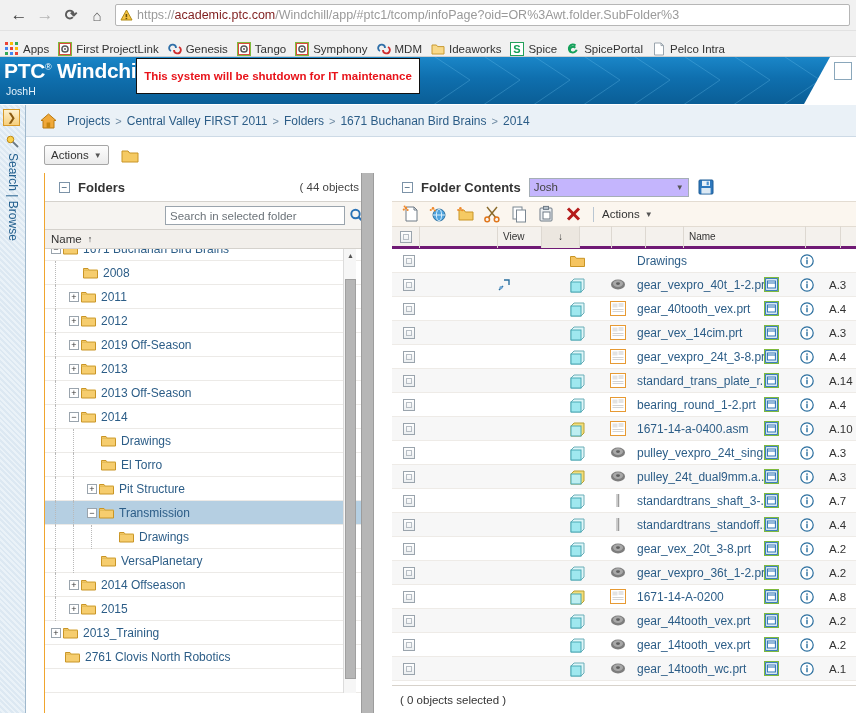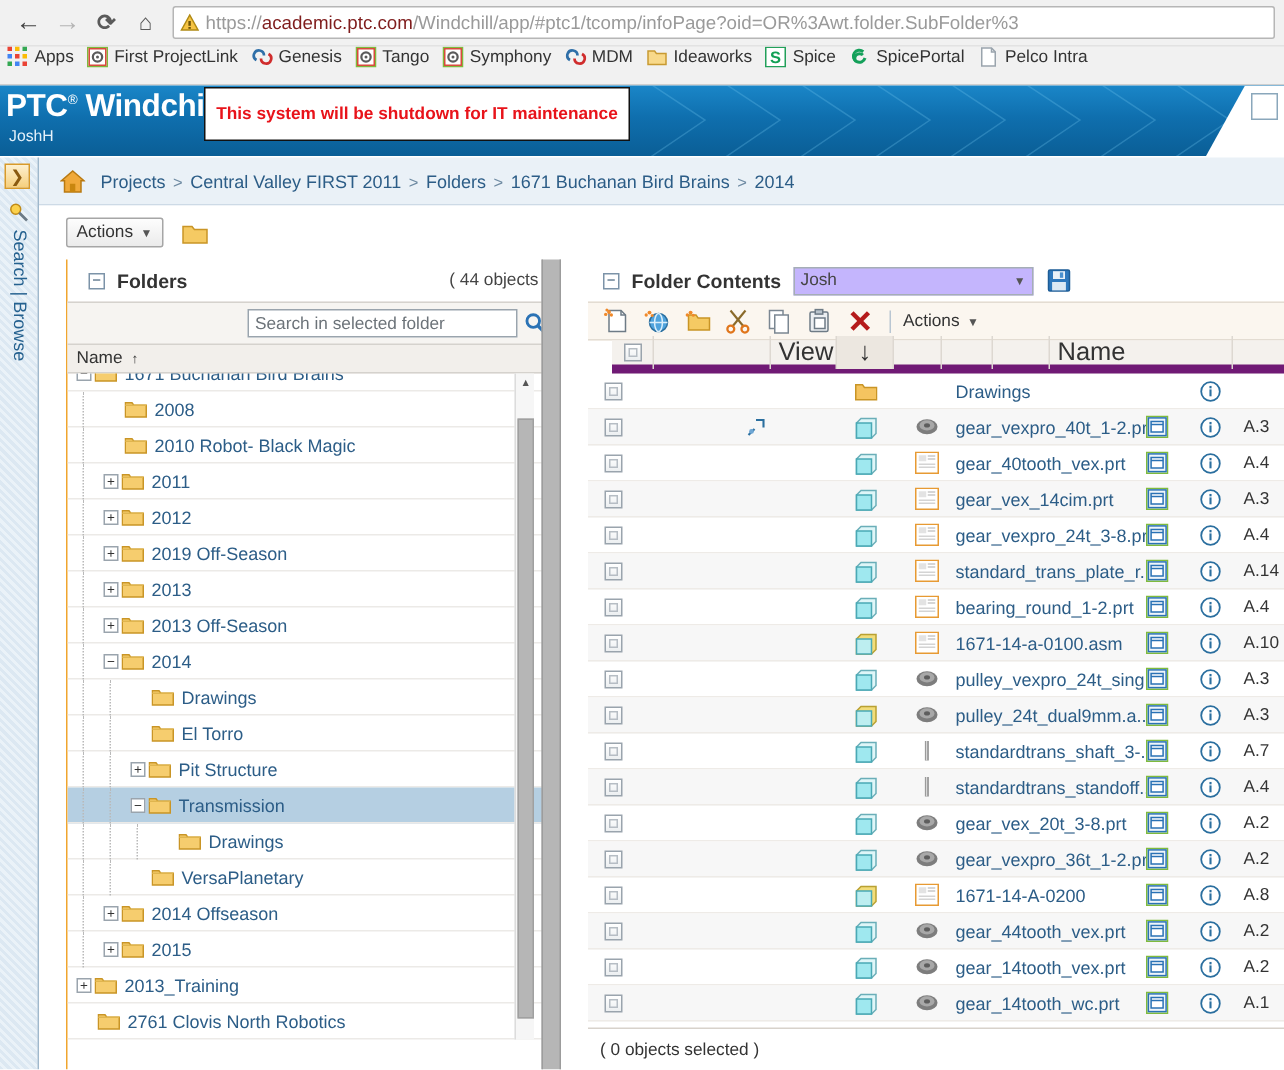--- a/index.html
+++ b/index.html
@@ -20,21 +20,21 @@
   .nav-btn.back { color: #444; }
   .nav-btn.fwd { color: #b5b5b5; }
   .omnibox {
     flex: 1; height: 22px; background: #fff; border: 1px solid #b6b6b6; border-radius: 2px;
     display: flex; align-items: center; padding: 0 4px; margin-left: 5px; overflow: hidden;
   }
   .lock-ico { width: 13px; height: 13px; margin-right: 4px; flex: 0 0 auto; position: relative; }
   .omnibox-text { font-size: 12.5px; color: #9a9a9a; white-space: nowrap; }
   .omnibox-text b { color: #7f1d1d; font-weight: normal; }
 
-  .bookmarks-row { height: 26px; display: flex; align-items: flex-start; padding: 0 5px; background: #f1f1f1;
+  .bookmarks-row { height: 26px; display: flex; align-items: flex-end; padding: 0 5px; background: #f1f1f1;
                    border-top: 1px solid #e2e2e2; overflow: hidden; }
   .bm { display: flex; align-items: center; margin-right: 9px; white-space: nowrap; flex: 0 0 auto; }
   .bm-label { font-size: 11.5px; color: #333; margin-left: 4px; }
   .bm-ico { width: 14px; height: 14px; flex: 0 0 auto; position: relative; }
 
   .apps-grid { width: 13px; height: 13px; display: grid; grid-template-columns: repeat(3,3px);
                grid-template-rows: repeat(3,3px); gap: 2px; }
   .apps-grid i { background: #4285f4; display: block; }
   .apps-grid i:nth-child(1){background:#ea4335} .apps-grid i:nth-child(2){background:#fbbc05}
   .apps-grid i:nth-child(3){background:#34a853} .apps-grid i:nth-child(4){background:#4285f4}
@@ -161,22 +161,22 @@
   }
   .filter-select .fs-caret { position: absolute; right: 4px; font-size: 8px; color: #555; }
   .save-ico { width: 16px; height: 16px; margin-left: 9px; position: relative; }
 
   .ctoolbar { height: 26px; background: #fbf6ef; border-top: 1px solid #e3dcd2;
               border-bottom: 1px solid #e3dcd2; display: flex; align-items: center; padding-left: 10px; }
   .tb-ico { width: 19px; height: 18px; margin-right: 8px; position: relative; }
   .tb-div { width: 1px; height: 15px; background: #b9c6d2; margin: 0 8px 0 2px; }
   .tb-actions { font-size: 11.5px; color: #333; display: flex; align-items: center; }
 
-  .grid-head { height: 22px; background: #f4f1ed; border-bottom: 6px solid #701a75; display: flex;
-               align-items: center; font-size: 17px; color: #333; margin-left: 16px; }
+  .grid-head { height: 22px; background: #f4f1ed; border-bottom: 3px solid #701a75; display: flex;
+               align-items: center; font-size: 10px; color: #333; }
   .gh { height: 22px; border-right: 1px solid #ddd8d1; display: flex; align-items: center;
         padding-left: 5px; flex: 0 0 auto; }
 
   .grid-body { position: absolute; left: 0; right: 0; top: 76px; bottom: 28px; overflow: hidden; }
   .grow { height: 24px; display: flex; align-items: center; border-bottom: 1px solid #eeebe7;
           position: relative; }
   .grow:nth-child(even) { background: #f7f7f7; }
   .cb {
     width: 12px; height: 12px; border: 1px solid #9aa4ad;
     background: linear-gradient(180deg,#fff,#eceff1); position: absolute; left: 11px;
@@ -436,32 +436,20 @@
               <svg width="15" height="12" viewBox="0 0 15 12">
                 <path d="M0.5 1.5 L5 1.5 L6.2 3.2 L14.5 3.2 L14.5 11 L0.5 11 Z" fill="#f6cd6e" stroke="#c99526"></path>
                 <path d="M0.5 3.2 L14.5 3.2" stroke="#e0b54e"></path>
               </svg>
             </span>
             <span>2008</span>
           </div>
           <div class="tree-row">
             <span class="guide" style="left:10px"></span>
             <span style="width:24px;flex:0 0 auto"></span>
-            <span class="expspace"></span>
-            <span class="tree-fold">
-              <svg width="15" height="12" viewBox="0 0 15 12">
-                <path d="M0.5 1.5 L5 1.5 L6.2 3.2 L14.5 3.2 L14.5 11 L0.5 11 Z" fill="#f6cd6e" stroke="#c99526"></path>
-                <path d="M0.5 3.2 L14.5 3.2" stroke="#e0b54e"></path>
-              </svg>
-            </span>
-            <span>2010 Robot- Black Magic</span>
-          </div>
-          <div class="tree-row">
-            <span class="guide" style="left:10px"></span>
-            <span style="width:24px;flex:0 0 auto"></span>
             <span class="exp">+</span>
             <span class="tree-fold">
               <svg width="15" height="12" viewBox="0 0 15 12">
                 <path d="M0.5 1.5 L5 1.5 L6.2 3.2 L14.5 3.2 L14.5 11 L0.5 11 Z" fill="#f6cd6e" stroke="#c99526"></path>
                 <path d="M0.5 3.2 L14.5 3.2" stroke="#e0b54e"></path>
               </svg>
             </span>
             <span>2011</span>
           </div>
           <div class="tree-row">
@@ -1032,21 +1020,21 @@
             <span class="c-thumb">
               <svg width="20" height="15" viewBox="0 0 20 15">
                 <rect x="2.5" y="0.5" width="15" height="14" fill="#fff" stroke="#e79a33"></rect>
                 <rect x="4.5" y="2.5" width="5" height="4" fill="#e3e3e3"></rect>
                 <line x1="10.5" y1="3" x2="15.5" y2="3" stroke="#c9c9c9"></line>
                 <line x1="10.5" y1="5" x2="15.5" y2="5" stroke="#c9c9c9"></line>
                 <line x1="4.5" y1="8.5" x2="15.5" y2="8.5" stroke="#d4d4d4"></line>
                 <line x1="4.5" y1="10.5" x2="15.5" y2="10.5" stroke="#d4d4d4"></line>
               </svg>
             </span>
-            <span class="rowname">1671-14-a-0100.asm</span>
+            <span class="rowname">1671-14-a-0400.asm</span>
             <span class="c-cad">
               <svg width="15" height="15" viewBox="0 0 15 15">
                 <rect x="0.5" y="0.5" width="14" height="14" fill="#fff" stroke="#7fba3d"></rect>
                 <rect x="1.6" y="1.6" width="11.8" height="11.8" fill="#eef5fb" stroke="#2a72b5"></rect>
                 <rect x="3.4" y="4" width="8" height="7" fill="#fff" stroke="#2a72b5"></rect>
                 <line x1="3.4" y1="6" x2="11.4" y2="6" stroke="#2a72b5"></line>
               </svg>
             </span>
             <span class="c-info">
               <svg width="14" height="14" viewBox="0 0 14 14">

